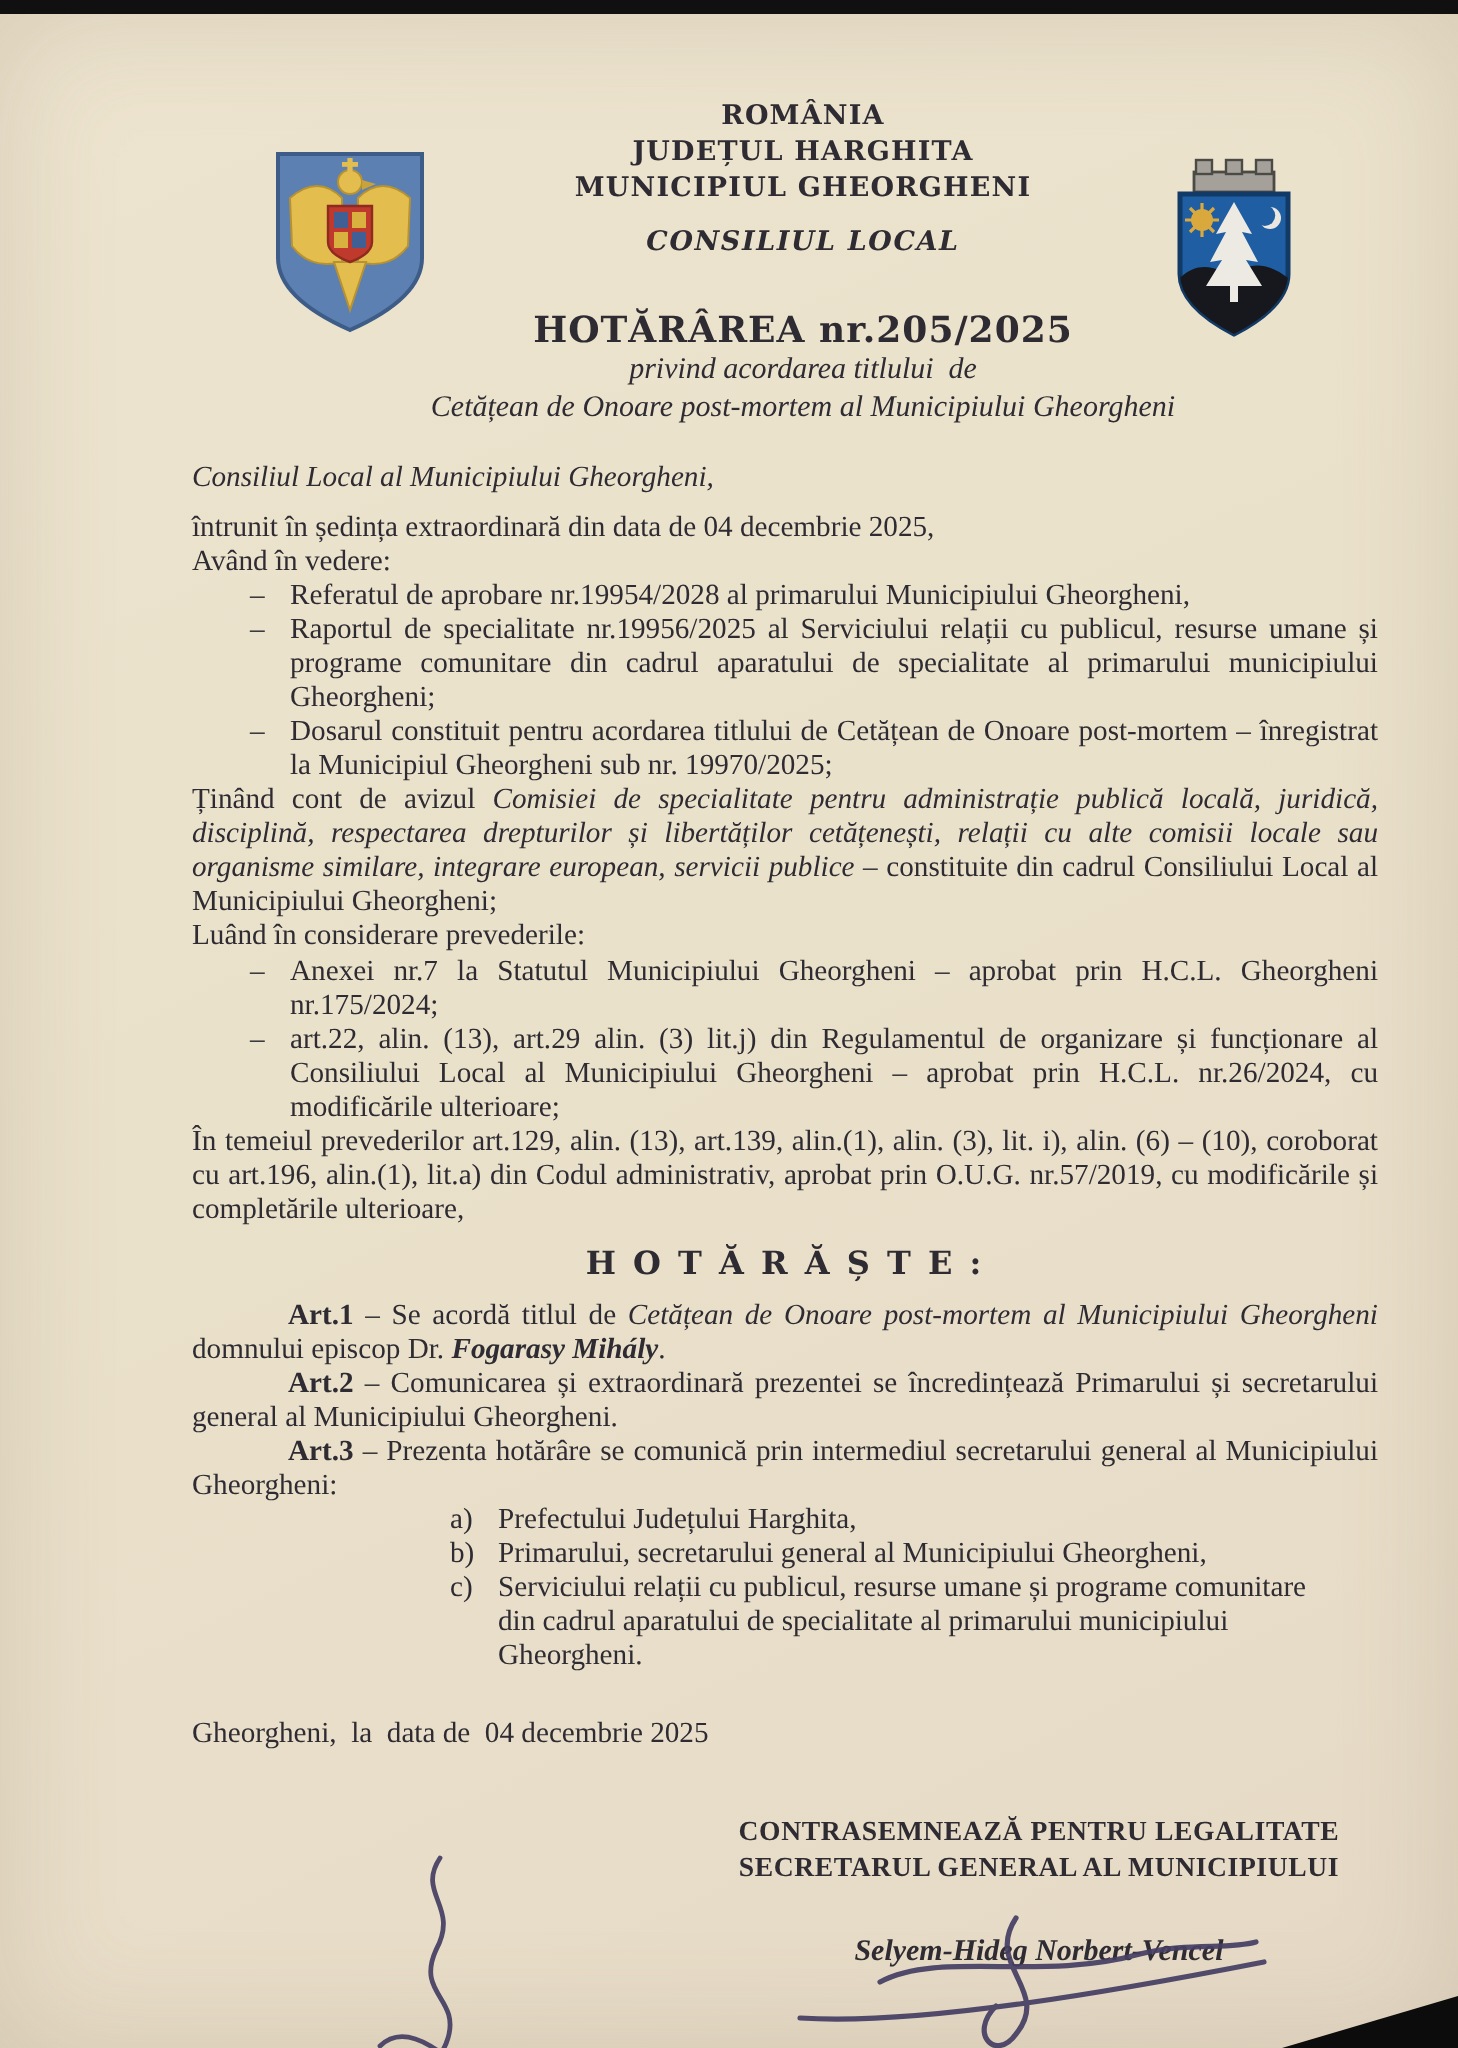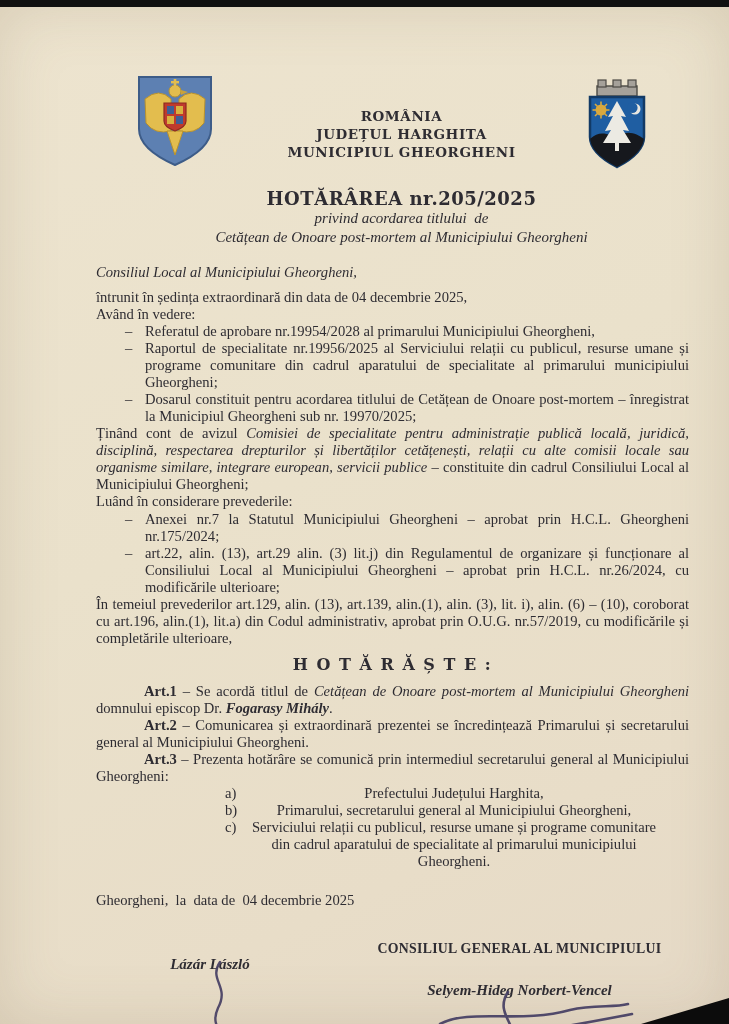--- a/index.html
+++ b/index.html
@@ -15,21 +15,21 @@
   }
   .corner-shadow{
     position:absolute;right:0;bottom:0;width:88px;height:26px;background:#0c0c0c;
     clip-path:polygon(100% 0,100% 100%,0 100%);
   }
   
   .coa{position:absolute;}
   .coa-left{left:133px;top:66px;width:84px;height:96px;}
   .coa-right{left:580px;top:70px;width:74px;height:96px;}
   .center-col{margin-left:100px;margin-right:26px;text-align:center;}
-  .hdr{padding-top:100px;}
+  .hdr{padding-top:42px;}
   .hdr-line{font-family:"DejaVu Serif",serif;font-weight:bold;font-size:13.5px;
     letter-spacing:.6px;line-height:1.35;}
   .hdr-council{font-family:"DejaVu Serif",serif;font-weight:bold;font-style:italic;
     font-size:13.5px;letter-spacing:.8px;margin-top:9px;}
   .title-block{margin-top:26px;}
   .doc-title{font-family:"DejaVu Serif",serif;font-weight:bold;font-size:18px;
     letter-spacing:.5px;}
   .doc-sub{font-style:italic;font-size:15px;line-height:1.3;white-space:pre-wrap;}
   .doc-sub:first-of-type{margin-top:4px;}
   
@@ -40,21 +40,21 @@
   .it{font-style:italic;}
   .b{font-weight:bold;}
   .bullet{display:flex;}
   .bullet .dash{flex:0 0 20px;margin-left:29px;}
   .bullet .btxt{flex:1;text-align:justify;}
   .indent{ text-indent:48px;}
   .decision-head{margin:9px 0 8px 0;font-weight:bold;font-size:16px;
     letter-spacing:1.5px;text-align:center;font-family:"DejaVu Serif",serif;}
   .recipient{display:flex;margin-left:129px;}
   .recipient .mk{flex:0 0 24px;}
-  .recipient .rtxt{flex:1;text-align:center;padding-right:30px;}
+  .recipient .rtxt{flex:1;text-align:left;padding-right:30px;}
   .dateline{margin-top:22px;white-space:pre-wrap;}
   
   .sigs{display:flex;margin:30px 30px 0 80px;}
   .sig-col{text-align:center;position:relative;}
   .sig-left{flex:0 0 42%;}
   .sig-right{flex:1;}
   .sig-title{font-weight:bold;font-size:13.8px;letter-spacing:.3px;line-height:1.35;}
   .sig-name{font-style:italic;font-weight:bold;font-size:15px;}
   .sig-left .sig-name{margin-top:16px;}
   .sig-right .sig-name{margin-top:24px;}
@@ -103,20 +103,21 @@
         </g>
         <circle cx="55" cy="32" r="5.5" fill="#e9e7e0"></circle>
         <circle cx="52.4" cy="30.8" r="5.2" fill="#1f5ea2"></circle>
       </svg>
     </div>
 
     <header class="center-col hdr">
       <div class="hdr-line">ROMÂNIA</div>
       <div class="hdr-line">JUDEȚUL HARGHITA</div>
       <div class="hdr-line">MUNICIPIUL GHEORGHENI</div>
+      <div class="hdr-council">CONSILIUL LOCAL</div>
     </header>
 
     <section class="center-col title-block">
       <div class="doc-title">HOTĂRÂREA nr.205/2025</div>
       <div class="doc-sub">privind acordarea titlului  de</div>
       <div class="doc-sub">Cetățean de Onoare post-mortem al Municipiului Gheorgheni</div>
     </section>
 
     <main class="body-text">
       <p class="p p-intro">Consiliul Local al Municipiului Gheorgheni,</p>
@@ -170,30 +171,30 @@
       <div class="recipient">
         <span class="mk">c)</span>
         <span class="rtxt">Serviciului relații cu publicul, resurse umane și programe comunitare din cadrul aparatului de specialitate al primarului municipiului Gheorgheni.</span>
       </div>
 
       <p class="p dateline">Gheorgheni,  la  data de  04 decembrie 2025</p>
     </main>
 
     <footer class="sigs">
       <div class="sig-col sig-left">
-        <div class="sig-name">Lázár László</div>
         <svg class="sig-svg sig-svg-left" width="150" height="132" viewBox="0 0 150 132">
           <g fill="none" stroke="#453e63" stroke-width="2.4" stroke-linecap="round" opacity="0.92">
             <path d="M82,4 C70,22 92,28 80,50 C70,72 92,74 86,94 C80,114 64,104 72,128"></path>
             <path d="M52,98 C66,84 88,104 104,122"></path>
           </g>
         </svg>
       </div>
       <div class="sig-col sig-right">
-        <div class="sig-title">CONSILIUL GENERAL AL MUNICIPIULUI</div>
+        <div class="sig-title">CONTRASEMNEAZĂ PENTRU LEGALITATE</div>
+        <div class="sig-title">SECRETARUL GENERAL AL MUNICIPIULUI</div>
         <div class="sig-name">Selyem-Hideg Norbert-Vencel</div>
         <svg class="sig-svg sig-svg-right" width="270" height="84" viewBox="0 0 270 84">
           <g fill="none" stroke="#453e63" stroke-width="2.6" stroke-linecap="round" opacity="0.92">
             <path d="M30,58 C90,62 190,44 262,30"></path>
             <path d="M138,8 C122,32 156,44 138,66 C128,80 114,66 128,52"></path>
             <path d="M70,40 C100,24 150,40 200,26 C224,20 244,24 258,20"></path>
           </g>
         </svg>
       </div>
     </footer>

